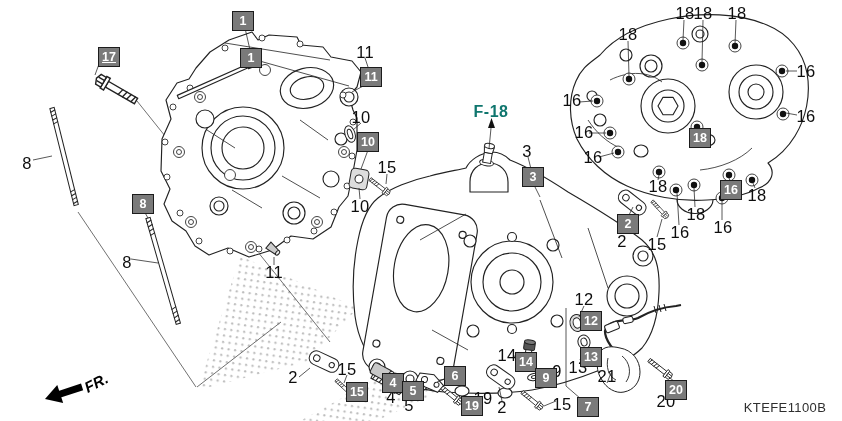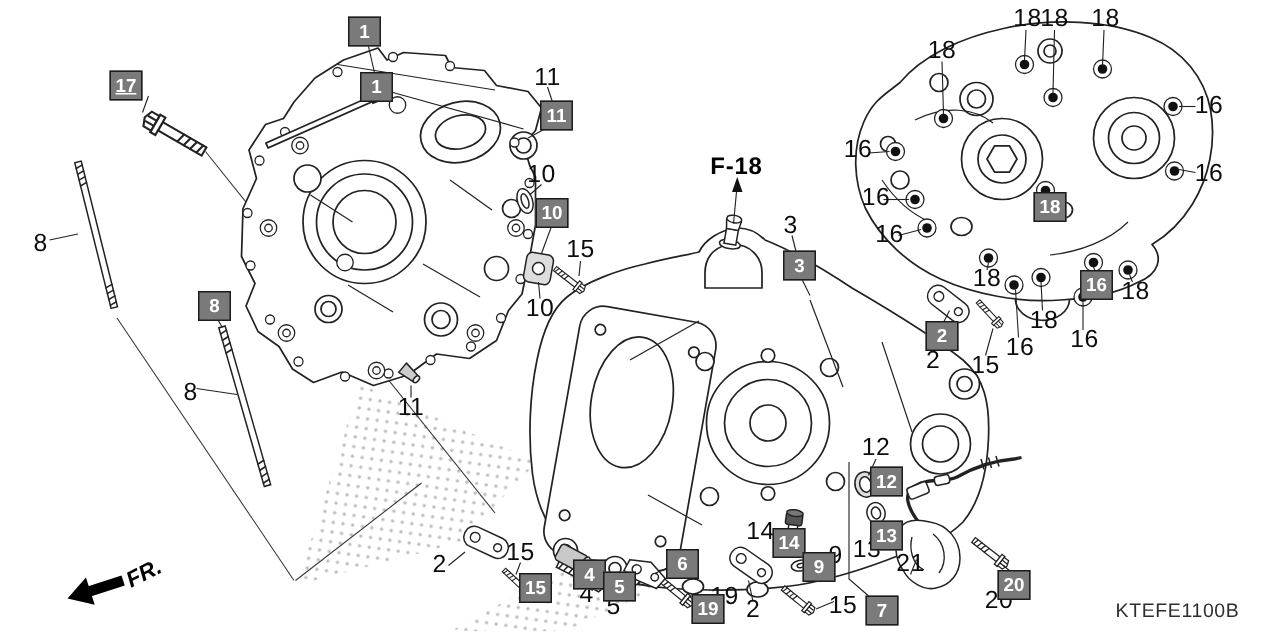--- a/index.html
+++ b/index.html
@@ -11,21 +11,21 @@
   #callout-layer{position:absolute;left:0;top:0;width:100%;height:100%;}
   .callout{position:absolute;transform:translate(-50%,-50%);white-space:nowrap;z-index:5;}
   .plain{font-size:16.5px;font-weight:400;color:#0d0d0d;letter-spacing:.3px;}
   .boxed{
     width:22px;height:20px;background:#7a7a7a;border:1.5px solid #1c1c1c;
     color:#fff;font-size:12.5px;font-weight:bold;
     display:flex;align-items:center;justify-content:center;box-sizing:border-box;
   }
   #f18-label{
     position:absolute;left:491px;top:112px;transform:translate(-50%,-50%);
-    font-size:16px;font-weight:bold;letter-spacing:.5px;color:#000000;z-index:6;
+    font-size:16px;font-weight:bold;letter-spacing:.5px;color:#0f766e;z-index:6;
   }
   #diagram-code{
     position:absolute;left:785px;top:407px;transform:translate(-50%,-50%);
     font-size:13px;color:#2e2e2e;letter-spacing:.4px;z-index:6;
   }
   #fr-indicator{position:absolute;left:38px;top:368px;width:70px;height:45px;z-index:6;}
   #fr-text{
     position:absolute;left:46px;top:6px;transform:rotate(-27deg);
     font-size:15px;font-weight:bold;font-style:italic;color:#000;
   }
@@ -421,21 +421,21 @@
       <div class="callout plain" style="left: 666px; top: 401px;">20</div>
       <div class="callout plain" style="left: 293px; top: 377px;">2</div>
       <div class="callout plain" style="left: 347px; top: 369px;">15</div>
       <div class="callout plain" style="left: 391px; top: 397px;">4</div>
       <div class="callout plain" style="left: 409px; top: 405px;">5</div>
       <div class="callout plain" style="left: 483px; top: 398px;">19</div>
       <div class="callout plain" style="left: 502px; top: 407px;">2</div>
       <div class="callout plain" style="left: 507px; top: 355px;">14</div>
       <div class="callout plain" style="left: 557px; top: 371px;">9</div>
       <div class="callout plain" style="left: 562px; top: 404px;">15</div>
-      <div class="callout boxed" style="left: 84px; top: 57px; text-decoration: underline;">17</div>
+      <div class="callout boxed" style="left: 109px; top: 57px; text-decoration: underline;">17</div>
       <div class="callout boxed" style="left: 243px; top: 21px;">1</div>
       <div class="callout boxed" style="left: 251px; top: 58px;">1</div>
       <div class="callout boxed" style="left: 143px; top: 204px;">8</div>
       <div class="callout boxed" style="left: 371px; top: 77px;">11</div>
       <div class="callout boxed" style="left: 368px; top: 142px;">10</div>
       <div class="callout boxed" style="left: 533px; top: 177px;">3</div>
       <div class="callout boxed" style="left: 700px; top: 138px;">18</div>
       <div class="callout boxed" style="left: 731px; top: 190px;">16</div>
       <div class="callout boxed" style="left: 628px; top: 224px;">2</div>
       <div class="callout boxed" style="left: 591px; top: 321px;">12</div>

